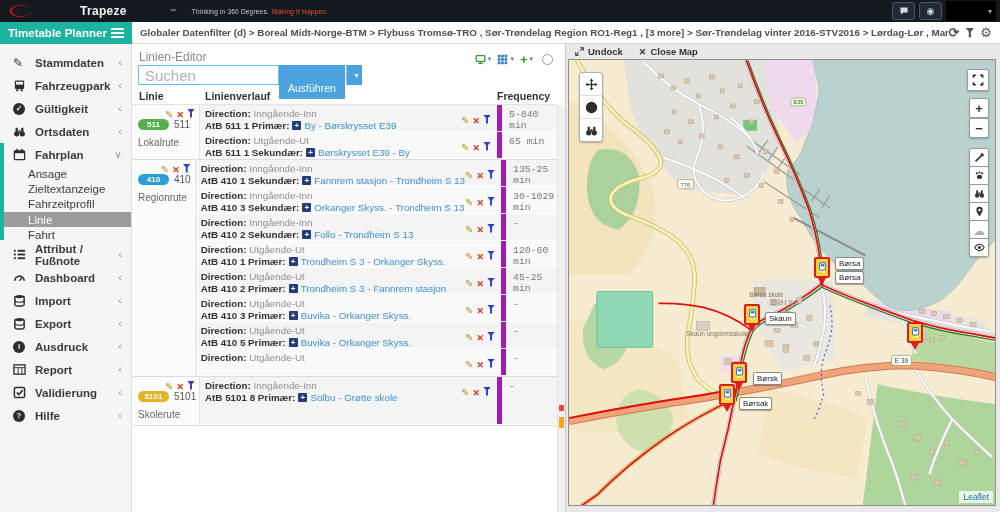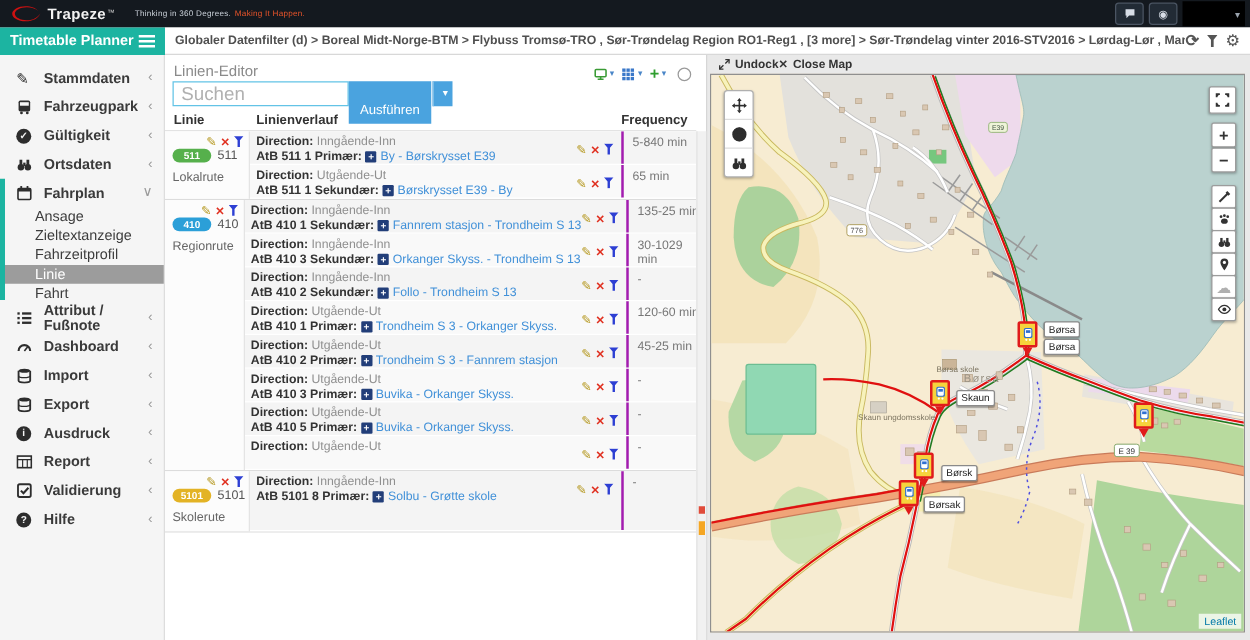--- a/index.html
+++ b/index.html
@@ -1,20 +1,20 @@
 <!DOCTYPE html>
 <html><head>
 <meta charset="utf-8">
 <style>
   html,body{margin:0;padding:0;background:#dcdcdc;font-family:"Liberation Sans",sans-serif;}
   #page{position:relative;width:1000px;height:512px;background:#ececec;overflow:hidden;}
 
   
   .topbar{position:absolute;left:0;top:0;width:1000px;height:22px;background:#14191f;display:flex;align-items:center;}
-  .brand{display:flex;align-items:center;margin-left:8px;}
+  .brand{display:flex;align-items:center;margin-left:8px;gap:42px;}
   .brand-name{color:#f2f2f2;font-weight:bold;font-size:12px;margin-left:4px;letter-spacing:.3px;}
   .brand-tm{color:#c9c9c9;font-size:6px;vertical-align:super;margin-left:1px;}
   .tagline{margin-left:16px;font-size:6.5px;letter-spacing:.2px;}
   .tagline .ta{color:#c9d0d8;} .tagline .tb{color:#e8542a;margin-left:3px;}
   .tb-right{margin-left:auto;display:flex;align-items:center;margin-right:4px;gap:4px;}
   .tb-btn{width:21px;height:16px;border:1px solid #4b5563;border-radius:3px;background:#222b35;color:#d7dde6;display:flex;align-items:center;justify-content:center;font-size:9px;}
   .tb-select{width:46px;height:20px;background:#000;color:#9aa3ad;display:flex;align-items:center;justify-content:flex-end;padding-right:4px;font-size:8px;}
 
   
   .appbar-left{position:absolute;left:0;top:22px;width:132px;height:22px;background:#1cb4a1;color:#fff;display:flex;align-items:center;padding:0 8px;box-sizing:border-box;font-weight:bold;font-size:11.5px;}
@@ -68,33 +68,33 @@
   .gr-rows{flex:1;display:flex;flex-direction:column;}
   .rt{display:flex;height:27px;box-sizing:border-box;background:#f4f4f4;border-bottom:1px solid #fff;align-items:flex-start;}
   .rt:nth-child(even){background:#f9f9f9;}
   .rt.tall{height:48px;}
   .rt-txt{flex:1;padding:3px 0 0 5px;min-width:0;}
   .rt-l1{font-size:9.8px;color:#8f8f8f;white-space:nowrap;}
   .rt-l2{font-size:9.8px;margin-top:1px;white-space:nowrap;display:flex;align-items:center;gap:3px;}
   .bld{color:#333;font-weight:bold;}
   .lnk{color:#4090d8;text-decoration:none;}
   .rt-ic{display:flex;gap:3px;margin:5px 6px 0 0;align-items:center;}
-  .rt-fq{width:60px;align-self:stretch;font-size:9.8px;color:#777;border-left:2px solid #a21caf;box-sizing:border-box;padding:4px 0 0 7px;}
+  .rt-fq{width:60px;align-self:stretch;font-size:9.8px;color:#777;border-left:5px solid #a21caf;box-sizing:border-box;padding:4px 0 0 7px;font-family:Liberation Mono, monospace;}
   .i-pencil::before{content:"✎";color:#b5981f;font-size:10px;line-height:10px;}
   .i-x::before{content:"✕";color:#e03020;font-weight:bold;font-size:9px;line-height:10px;}
   .i-funnel{display:inline-block;width:8px;height:9px;background:#2d3fd3;clip-path:polygon(0 0,100% 0,62% 42%,62% 100%,38% 100%,38% 42%);}
   .i-plusbox{display:inline-block;width:9px;height:9px;background:#223e79;border-radius:1px;color:#fff;text-align:center;}
   .i-plusbox::before{content:"+";font-size:8px;font-weight:bold;line-height:9px;display:block;}
   .ed-scroll{position:absolute;right:0;top:61px;bottom:0;width:8px;background:#f1f1f1;border-left:1px solid #e2e2e2;box-sizing:border-box;}
   .ed-scroll .mark{position:absolute;left:1px;width:5px;height:11px;background:#f5a623;top:312px;}
   .ed-scroll .mark2{position:absolute;left:1px;width:5px;height:6px;background:#e04b3a;top:300px;}
 
   
   .mapp{position:absolute;left:566px;top:44px;right:0;bottom:0;background:#e9e9e9;}
-  .map-toolbar{height:14px;display:flex;align-items:center;gap:0;padding-left:9px;font-size:9.5px;color:#333;font-weight:bold;}
+  .map-toolbar{height:14px;display:flex;align-items:center;gap:16px;padding-left:9px;font-size:9.5px;color:#333;font-weight:bold;}
   .mt-btn{display:flex;align-items:center;gap:4px;}
   .mt-btn svg{width:9px;height:9px;}
   .i-close-x::before{content:"✕";font-weight:bold;font-size:9px;color:#333;}
   .map-box{position:absolute;left:2px;top:15px;right:4px;bottom:6px;border:1px solid #8f8f8f;background:#f7ecd2;overflow:hidden;}
   .map-box > svg{position:absolute;left:0;top:0;}
 
   .mc{position:absolute;background:#fff;border:1px solid #9c9c9c;border-radius:2px;display:flex;align-items:center;justify-content:center;color:#333;box-shadow:0 1px 2px rgba(0,0,0,.25);}
   .mc svg{width:12px;height:12px;fill:#333;}
   .mc-left{position:absolute;left:10px;top:12px;width:22px;background:#fff;border:1px solid #b0b0b0;border-radius:3px;box-shadow:0 1px 2px rgba(0,0,0,.25);}
   .mc-left .cell{height:22px;display:flex;align-items:center;justify-content:center;border-bottom:1px solid #ddd;}

